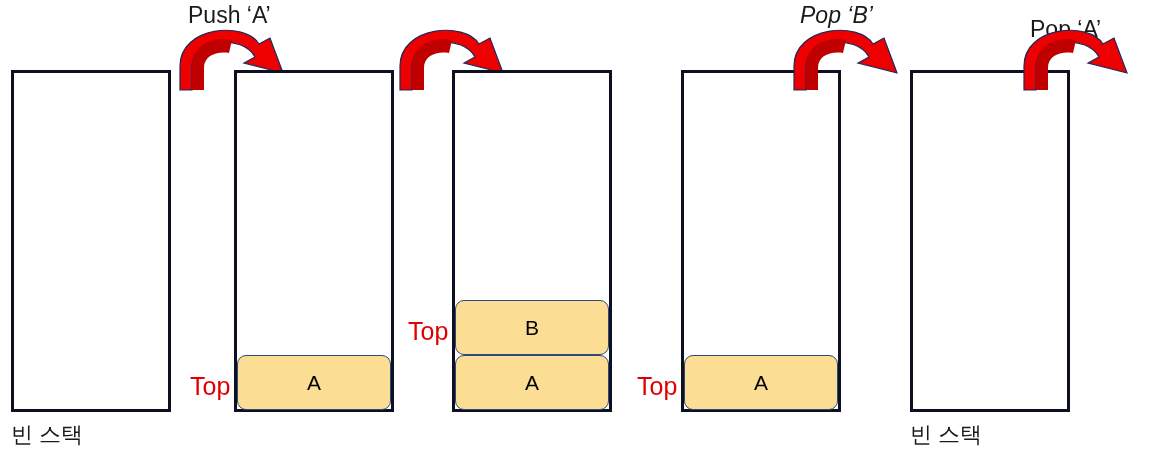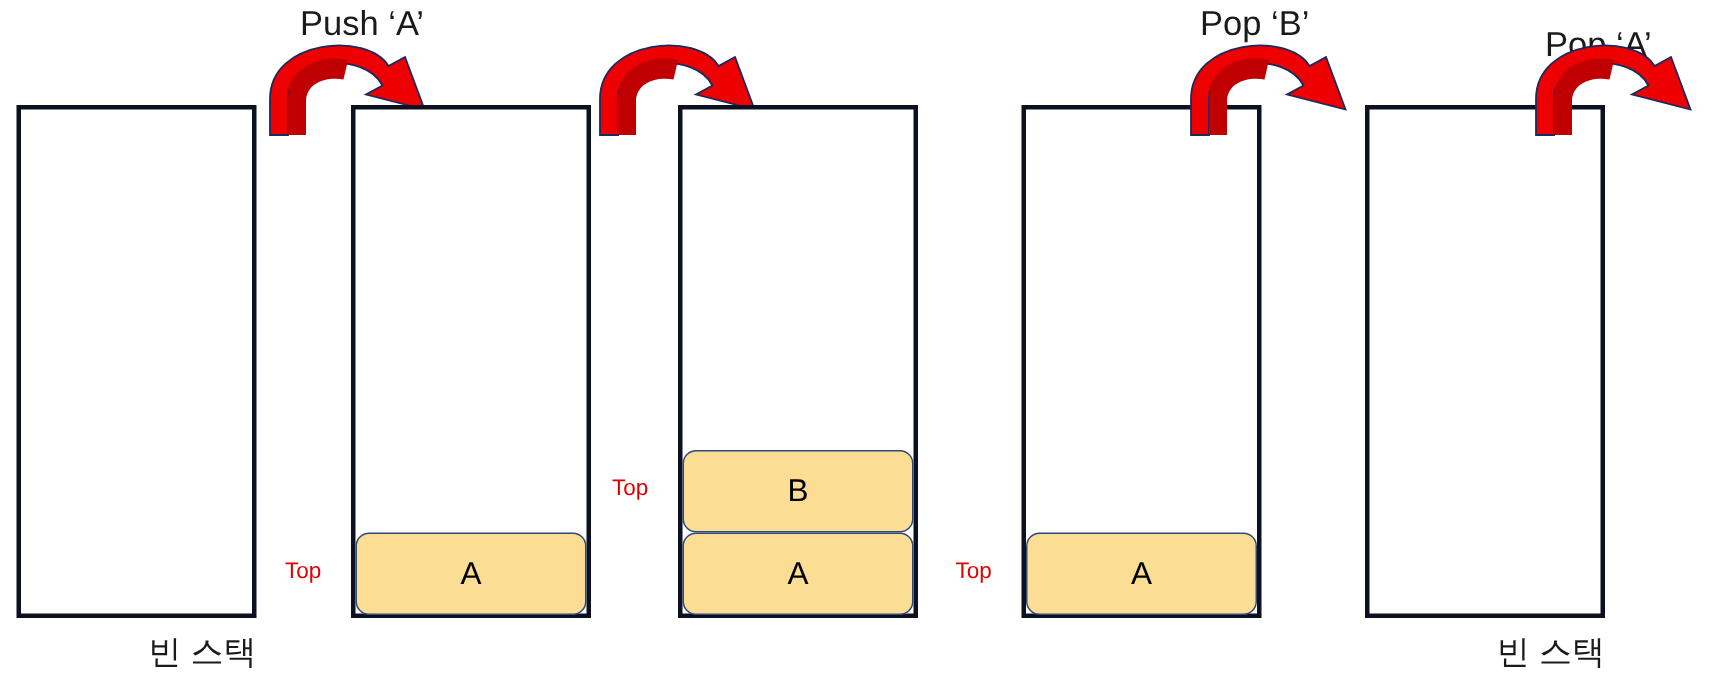--- a/index.html
+++ b/index.html
@@ -44,47 +44,47 @@
   
   .op-label {
     position: absolute;
     font-size: 23px;
     color: #1a1a1a;
     white-space: nowrap;
     font-family: "Liberation Sans", sans-serif;
   }
   .top-label {
     position: absolute;
-    font-size: 15px;
+    font-size: 25px;
     color: #E00000;
     white-space: nowrap;
     font-family: "Liberation Sans", sans-serif;
   }
   .caption {
     position: absolute;
     font-size: 22px;
     color: #1a1a1a;
     white-space: nowrap;
-    text-align: right;
+    text-align: left;
     font-family: "Liberation Sans", sans-serif;
   }
   .arrow-svg {
     position: absolute;
     overflow: visible;
   }
 </style>
 </head>
 <body>
 
 <div id="canvas">
 
   <div class="stack" style="left:11px; top:70px; width:160px; height:342px;"></div>
   <div class="caption" style="left:11px; top:420px; width:160px;">빈 스택</div>
 
-  <div class="op-label" style="left:200px; top:2px;">Push ‘A’</div>
+  <div class="op-label" style="left:188px; top:2px;">Push ‘A’</div>
   <svg class="arrow-svg" style="left:185px; top:28px;" width="110" height="65" viewBox="0 0 110 65">
     <path d="M6 63
              L6 36
              C6 6, 62 3, 74 27
              L62 33
              L101 44
              L86 8
              L74 14
              C58 -11, -8 -2, -8 36
              L-8 63 Z" fill="none"></path>
@@ -103,21 +103,21 @@
 
   <div class="stack" style="left:452px; top:70px; width:160px; height:342px;"></div>
   <div class="elem" style="left:455px; top:300px; width:154px; height:55px;">B</div>
   <div class="elem" style="left:455px; top:355px; width:154px; height:55px;">A</div>
   <div class="top-label" style="left:408px; top:317px;">Top</div>
 
   <div class="stack" style="left:681px; top:70px; width:160px; height:342px;"></div>
   <div class="elem" style="left:684px; top:355px; width:154px; height:55px;">A</div>
   <div class="top-label" style="left:637px; top:372px;">Top</div>
 
-  <div class="op-label" style="left:800px; top:2px;">Pop ‘B’</div>
+  <div class="op-label" style="left:800px; top:2px;font-style:italic;">Pop ‘B’</div>
   <svg class="arrow-svg" style="left:795px; top:28px;" width="115" height="70" viewBox="0 0 115 70">
     <path d="M11 62 L11 38 C11 10, 62 6, 74 29 L63 35 L102 45 L89 10 L78 16 C64 -7, -1 -2, -1 38 L-1 62 Z" fill="#EE0000" stroke="#1a2a5e" stroke-width="1.2"></path>
     <path d="M11 62 L11 38 C11 16, 34 8, 51 12 L48 25 C35 23, 23 28, 23 40 L23 62 Z" fill="#C00000"></path>
   </svg>
 
   <div class="stack" style="left:910px; top:70px; width:160px; height:342px;"></div>
   <div class="caption" style="left:910px; top:420px; width:160px;">빈 스택</div>
 
   <div class="op-label" style="left:1030px; top:16px;">Pop ‘A’</div>
   <svg class="arrow-svg" style="left:1025px; top:28px;" width="115" height="70" viewBox="0 0 115 70">

